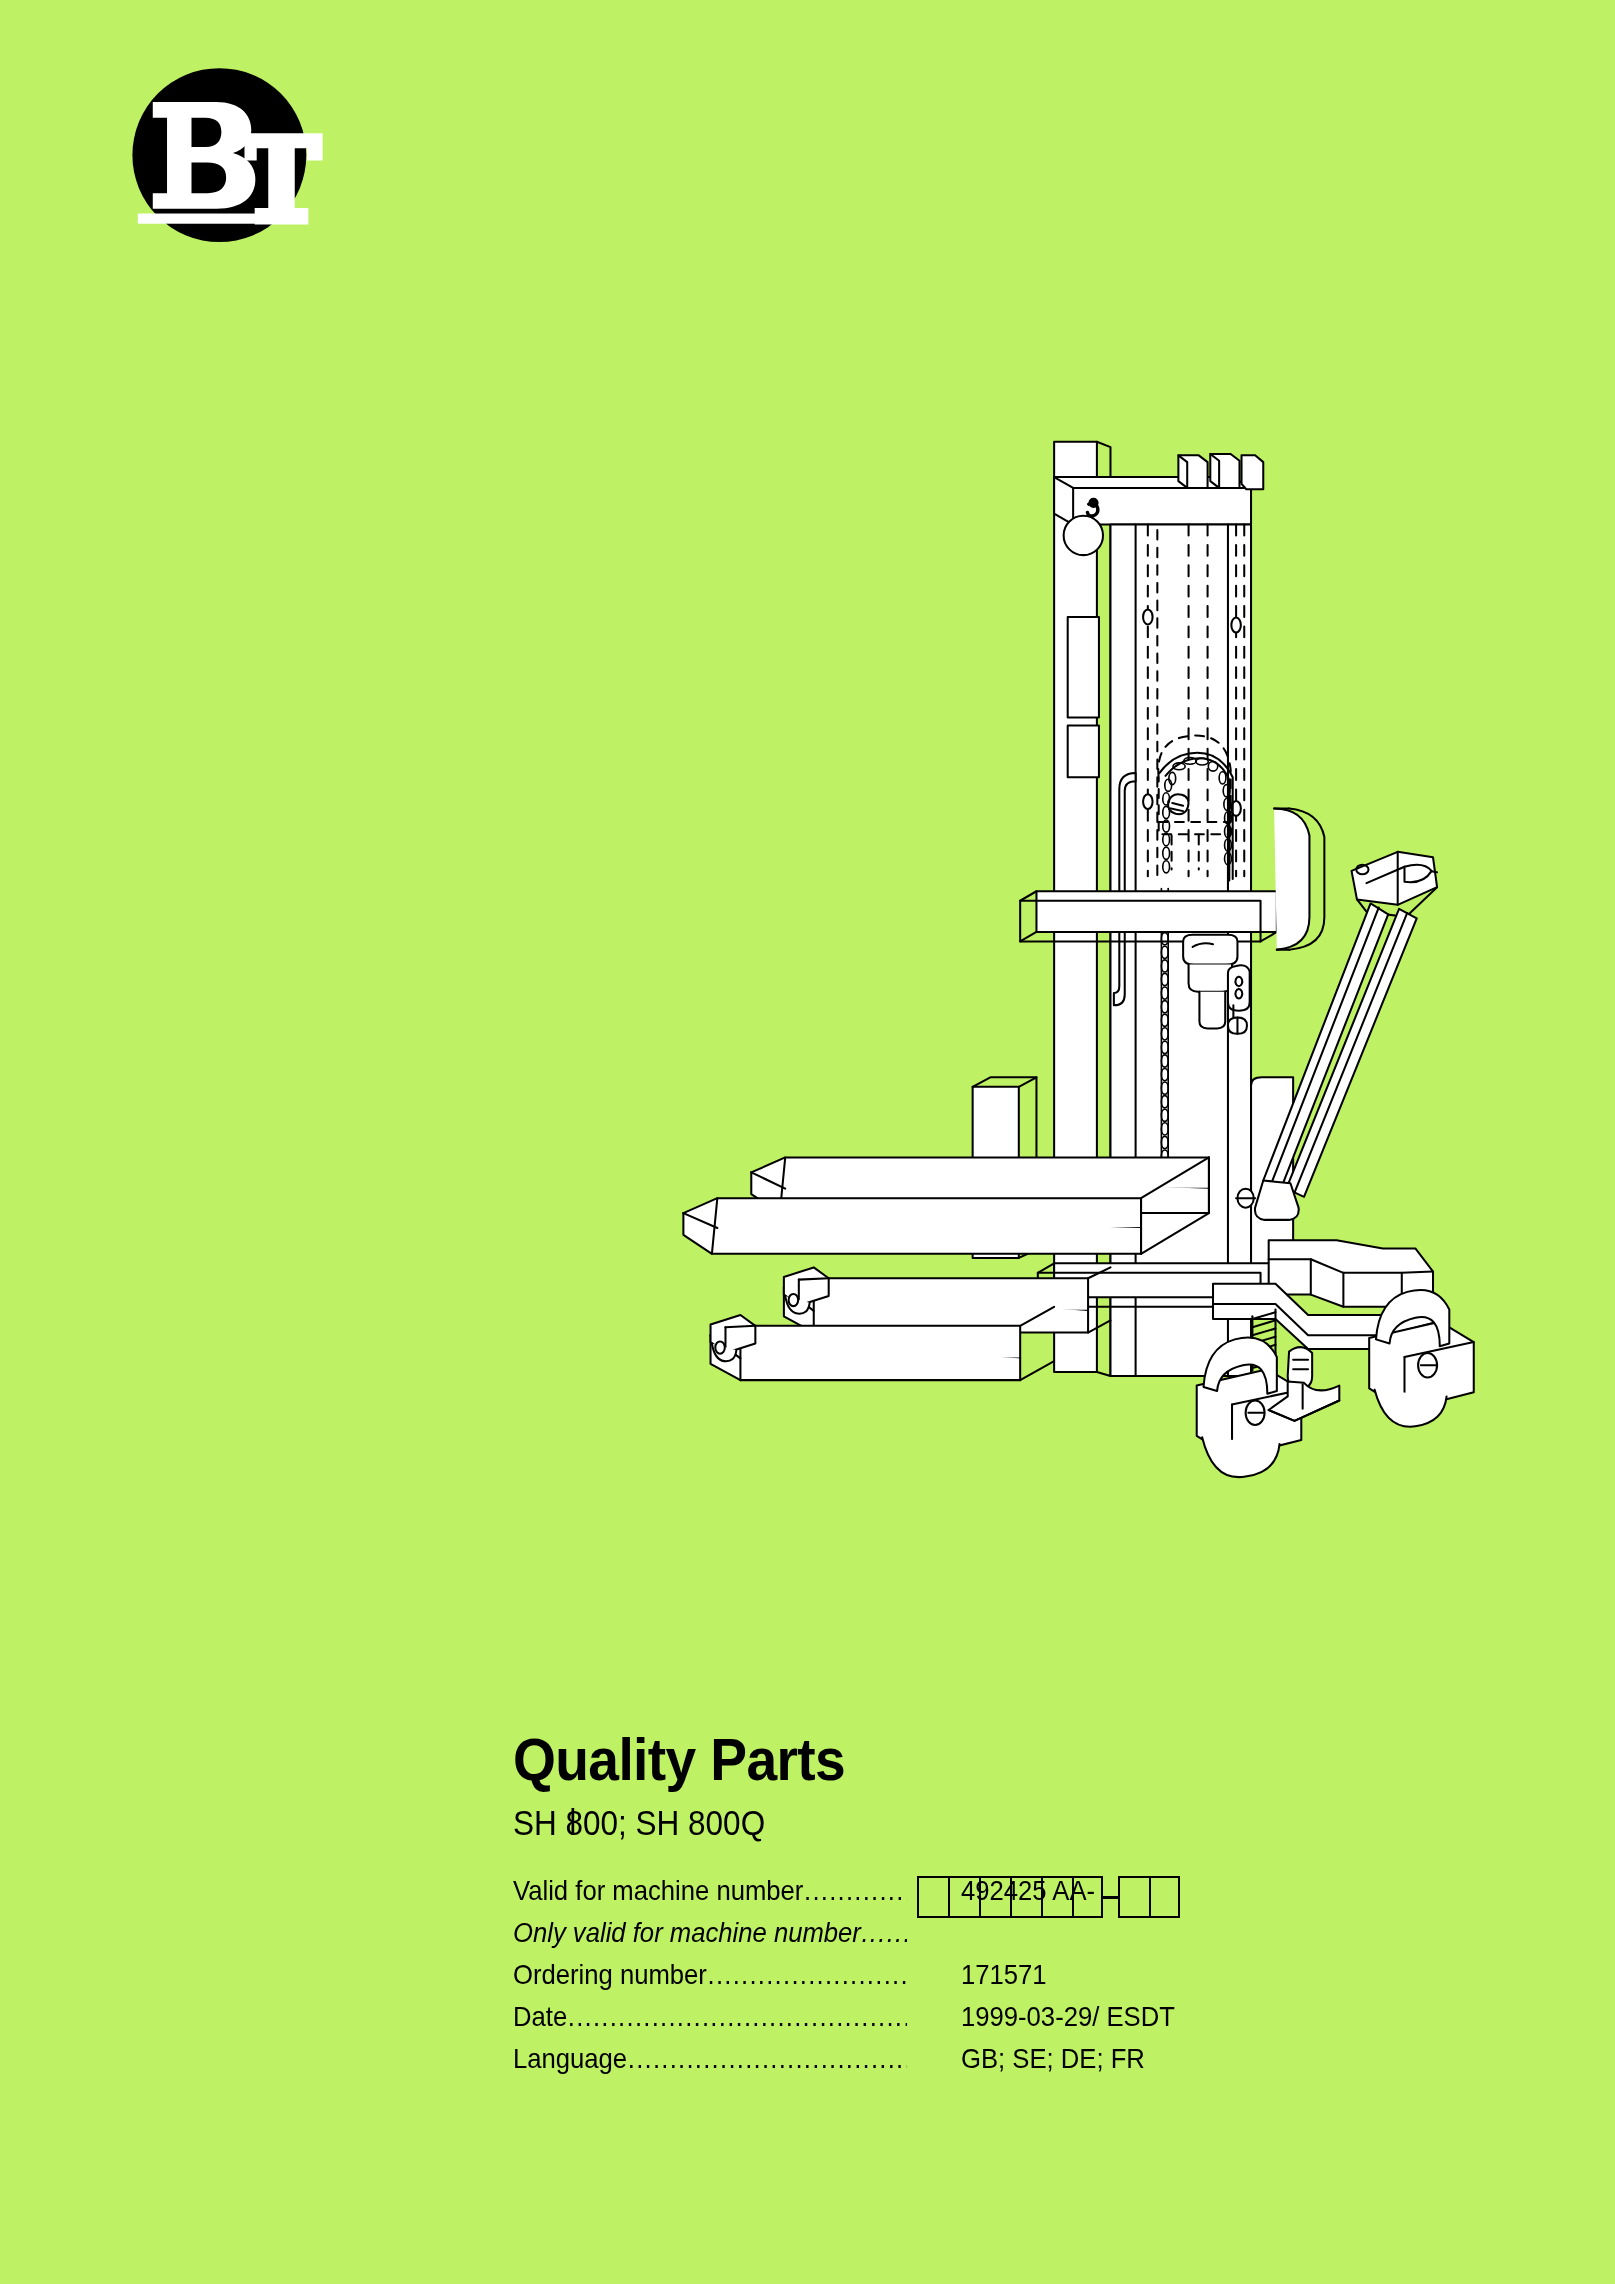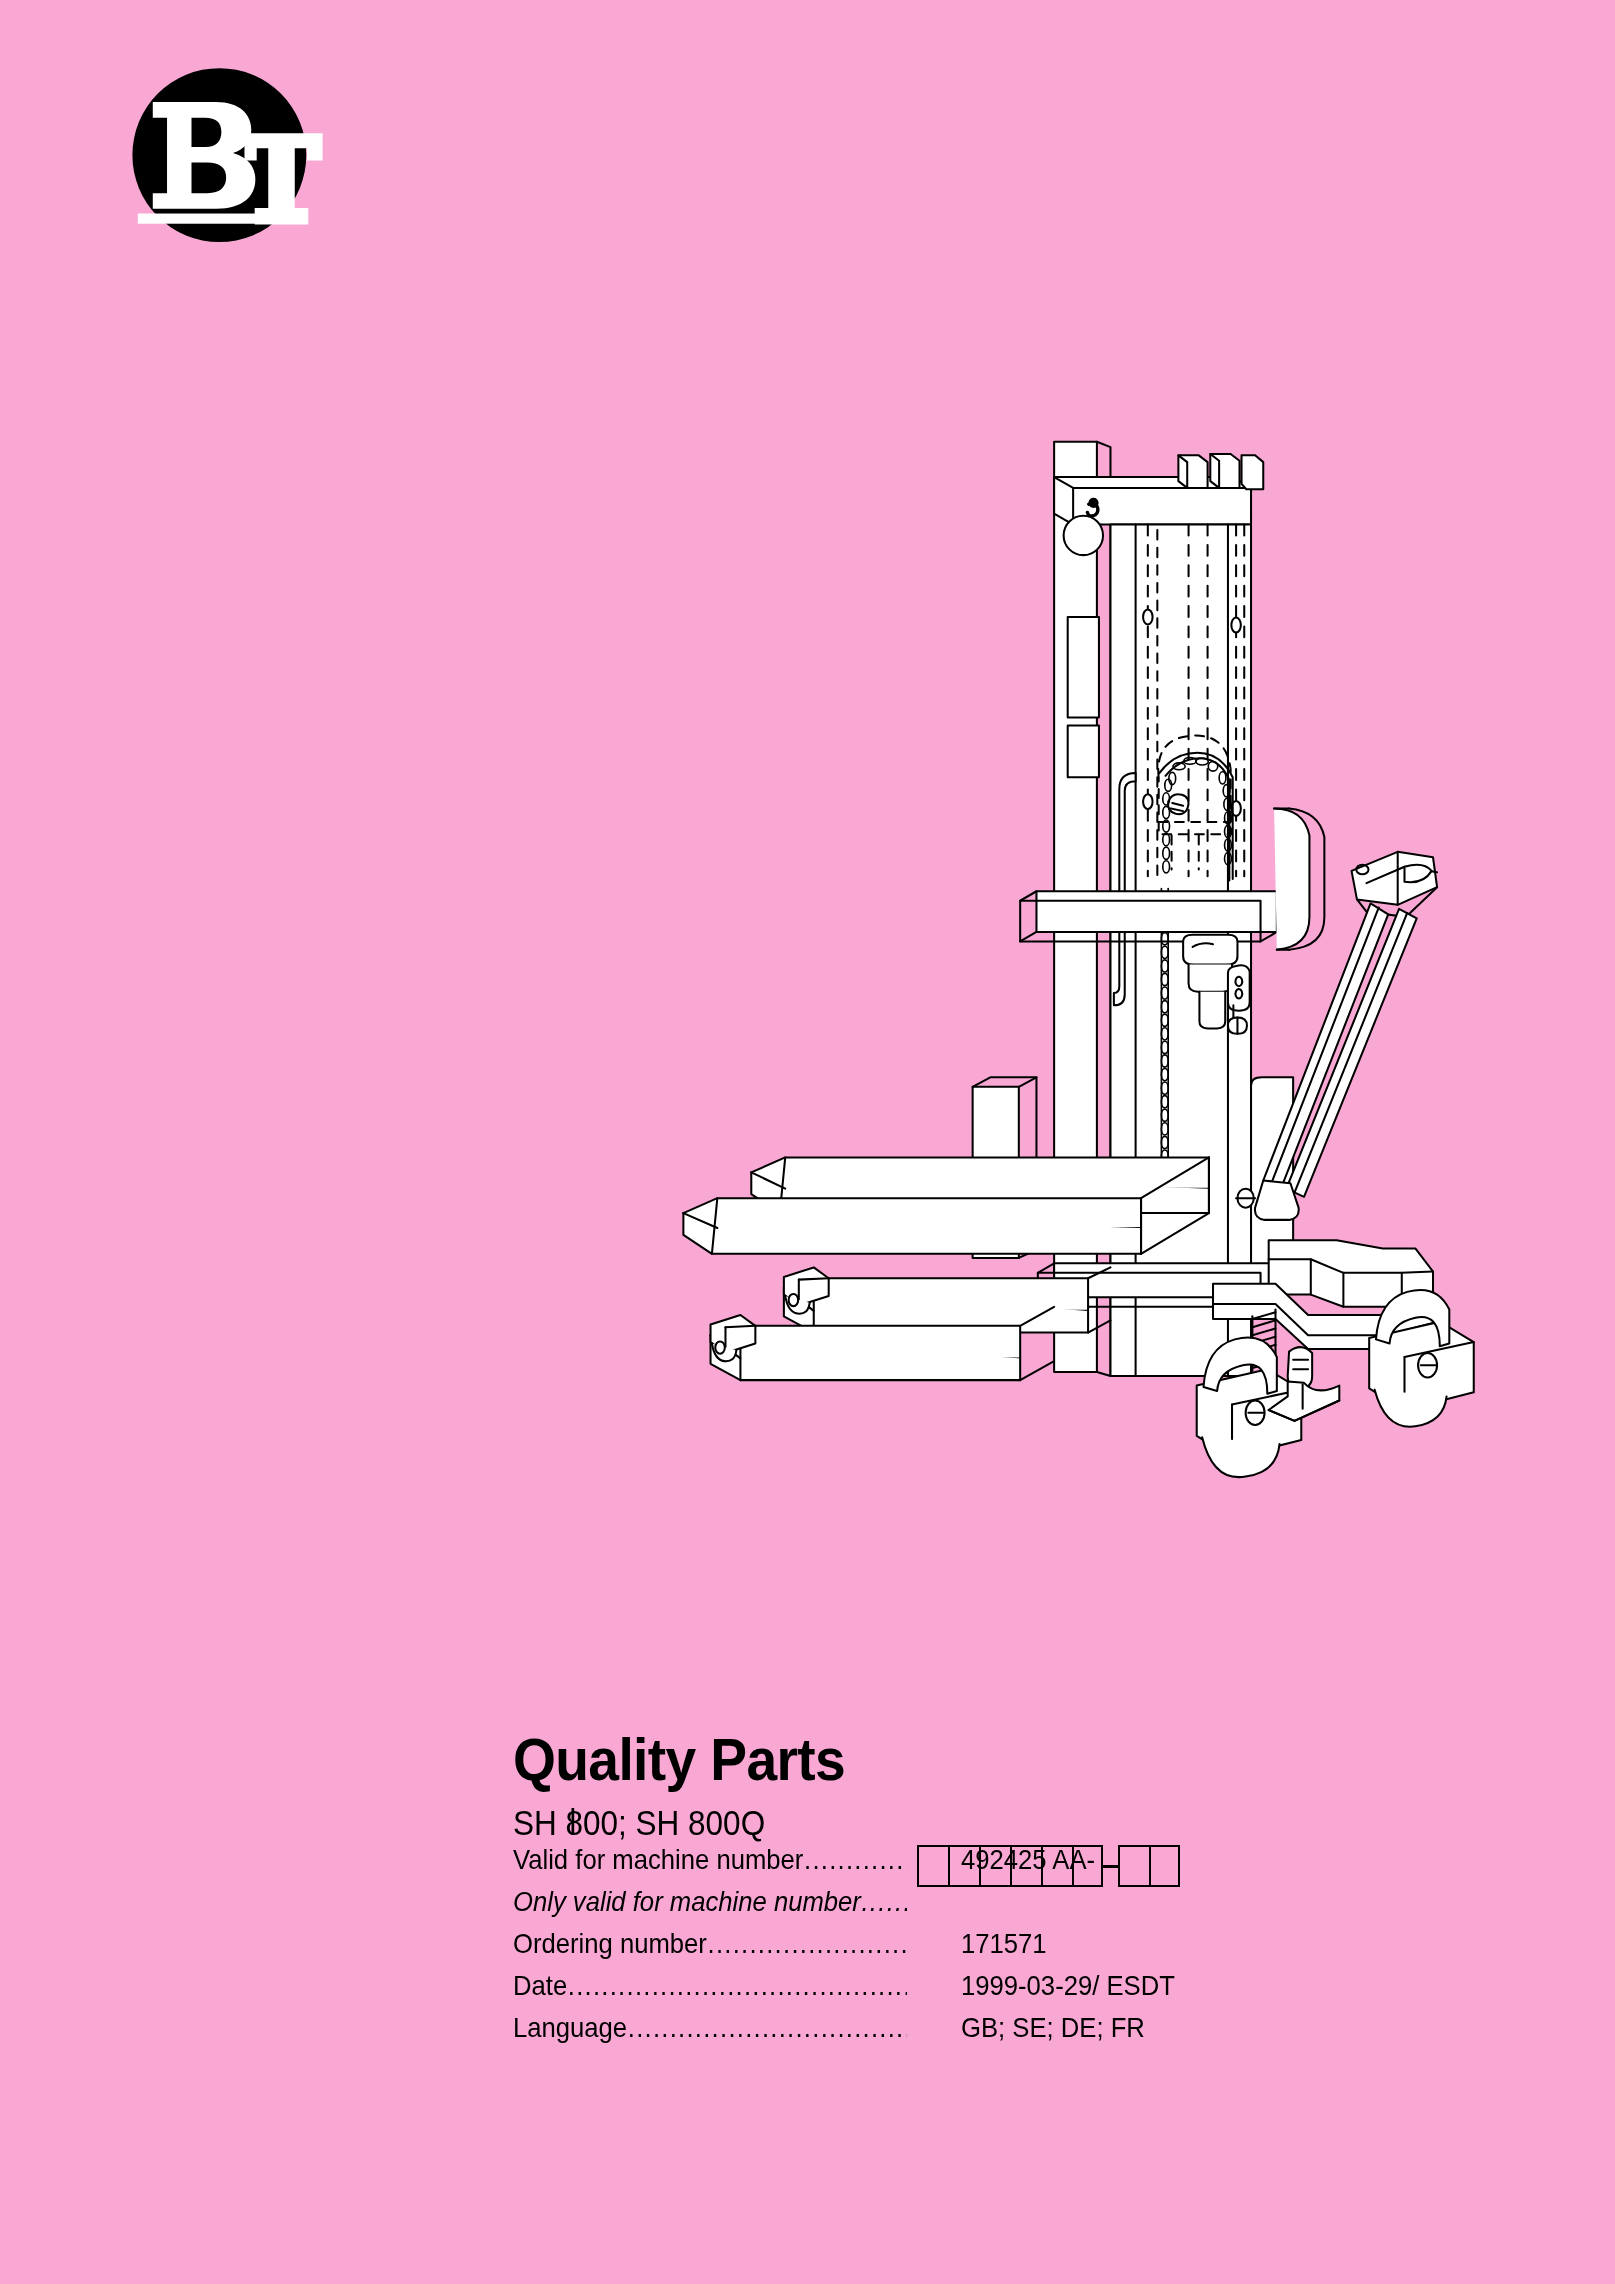--- a/index.html
+++ b/index.html
@@ -4,21 +4,21 @@
 <style>
   html, body {
     margin: 0;
     padding: 0;
     background: #ffffff;
   }
   .page {
     position: relative;
     width: 1616px;
     height: 2284px;
-    background: #f9a8d4;
+    background: #bef264;
     font-family: "Liberation Sans", sans-serif;
     color: #000000;
     overflow: hidden;
   }
 
   
   .logo-wrap {
     position: absolute;
     left: 129px;
     top: 60px;
@@ -69,20 +69,21 @@
   .subtitle-artifact {
     position: absolute;
     left: 65px;
     top: 2.7px;
     width: 2.7px;
     height: 27px;
     background: #000;
   }
 
   .spec-list {
+    margin-top: 31px;
   }
   .spec-row {
     display: flex;
     align-items: flex-start;
     height: 42px;
   }
   .spec-label-cell {
     width: 394px;
     flex: 0 0 394px;
     display: flex;

